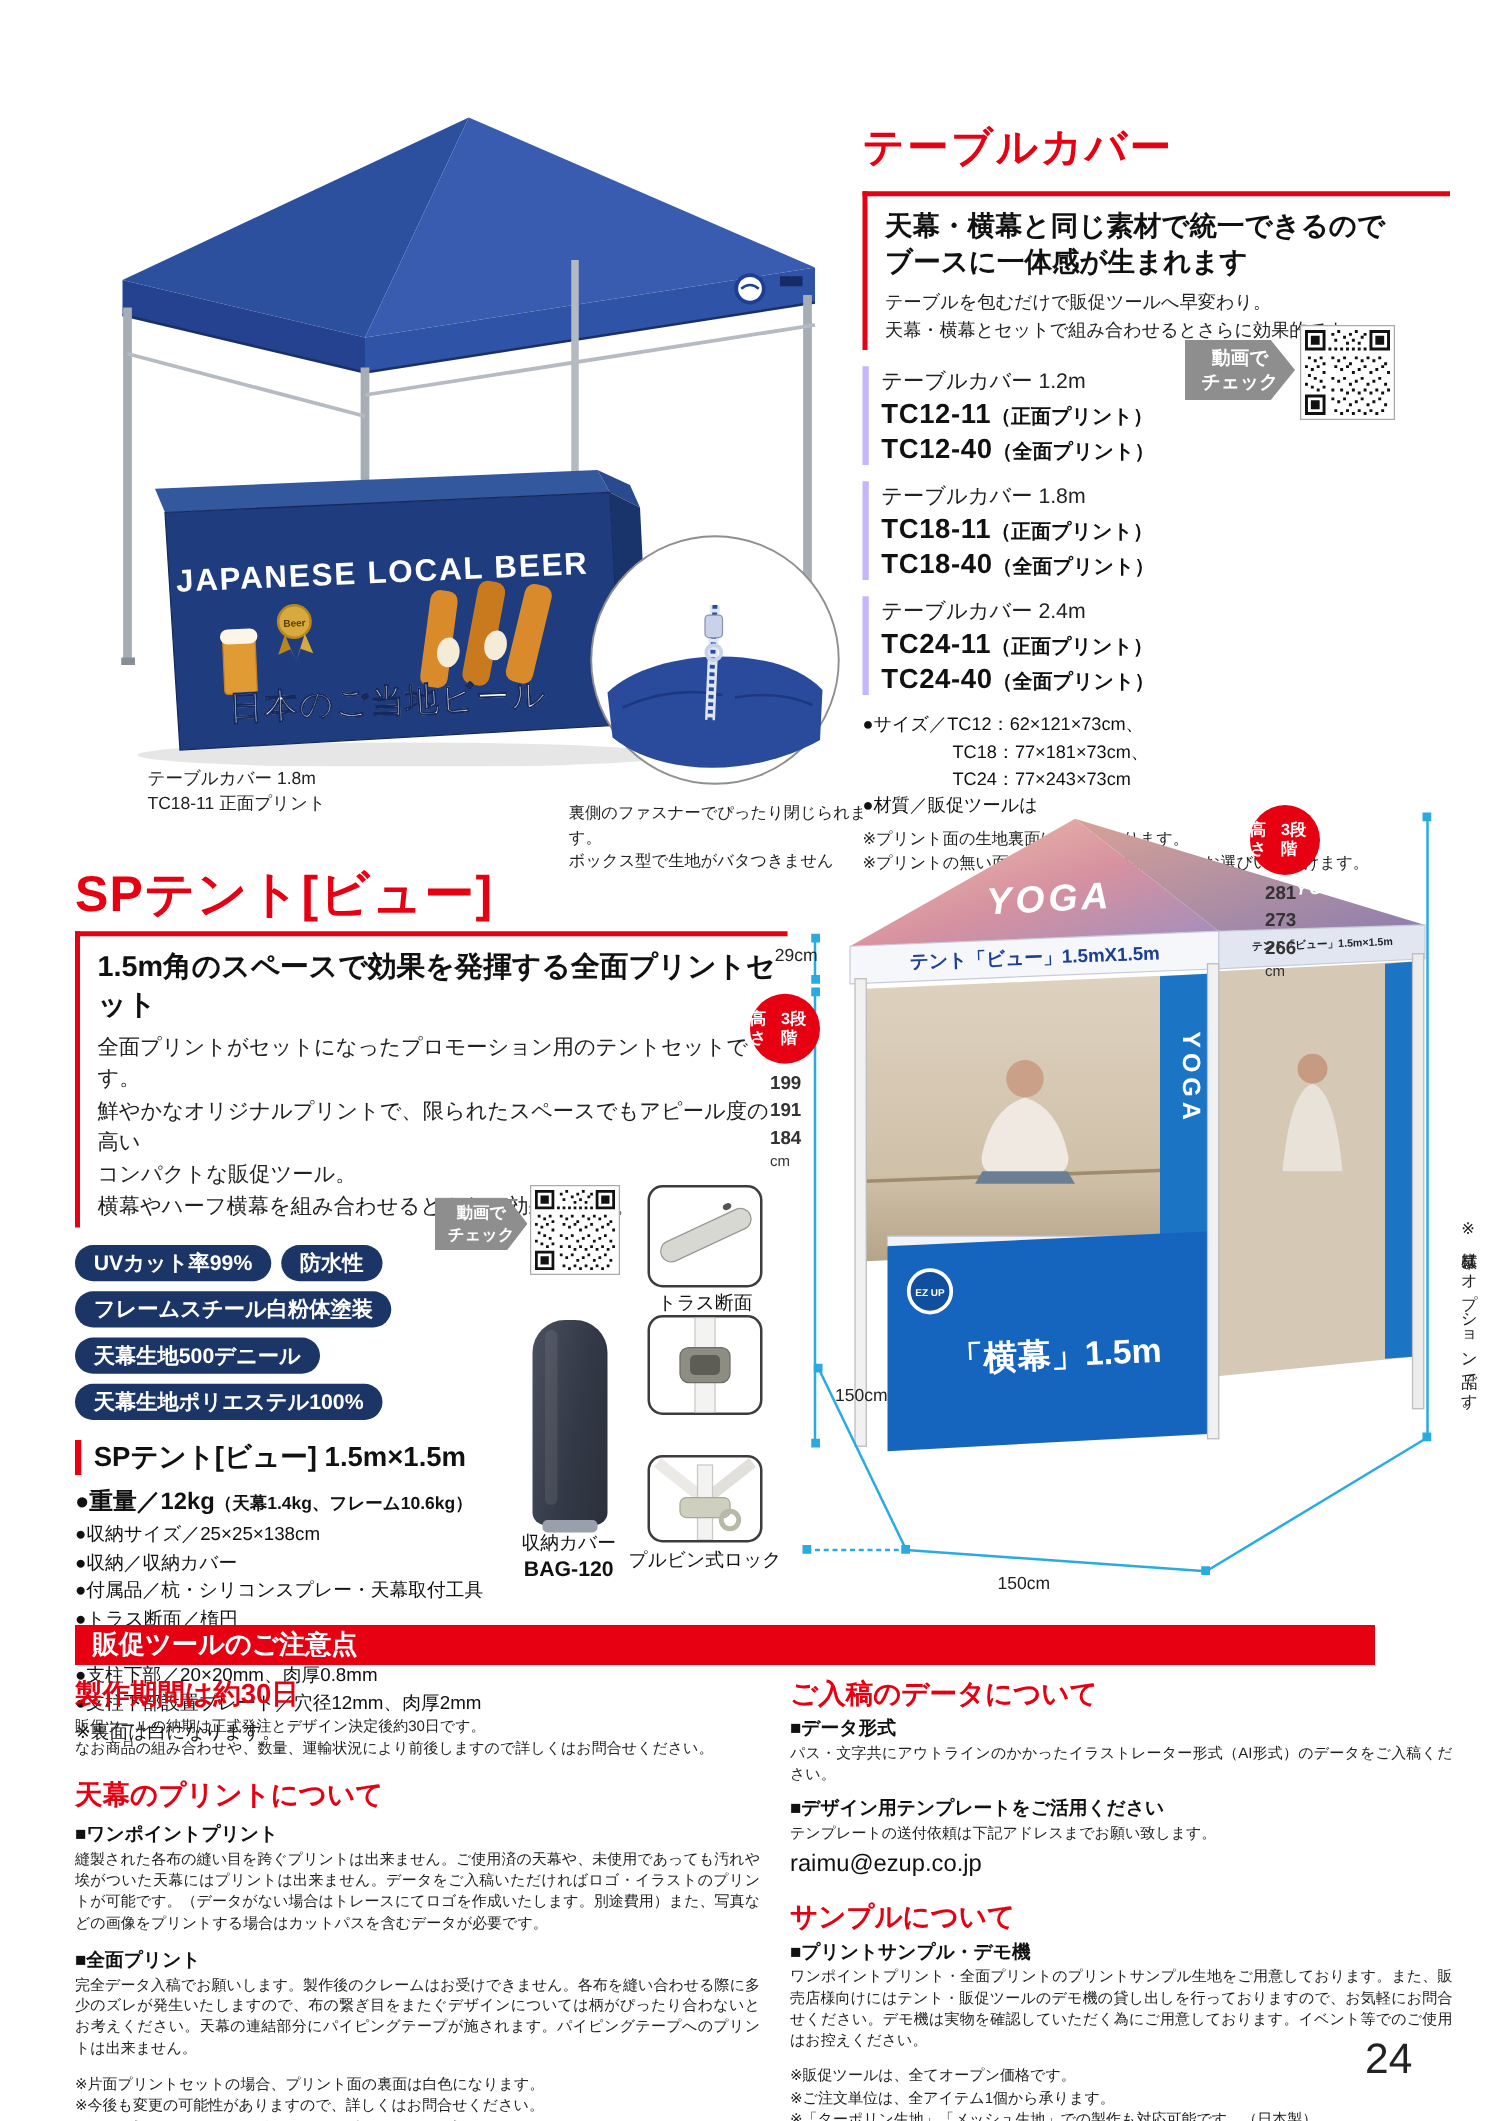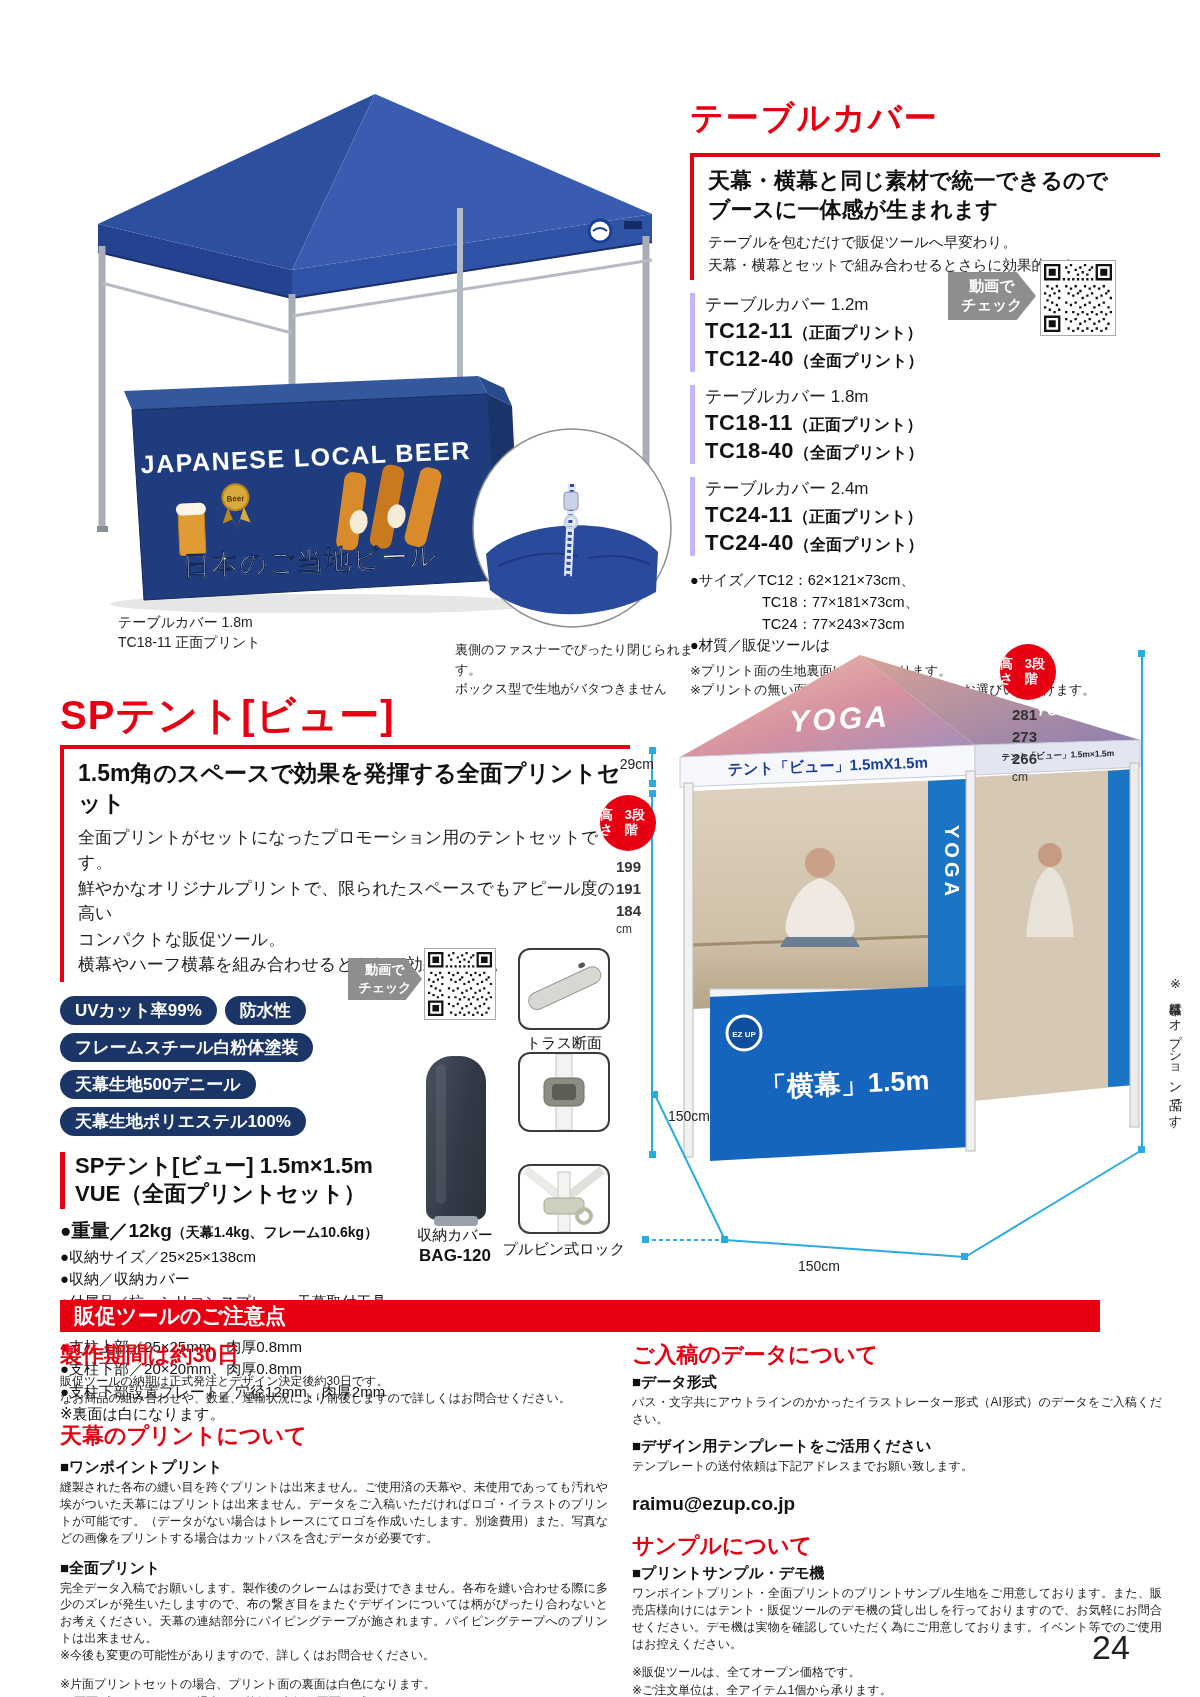--- a/index.html
+++ b/index.html
@@ -50,21 +50,21 @@
   .hvals{font-size:15px;font-weight:bold;color:#333;line-height:1.45}
   .hvals .unit{font-size:12px;font-weight:normal}
   .dimlabel{font-size:14px;color:#222}
   .vnote{writing-mode:vertical-rl;font-size:13px;color:#222;letter-spacing:1px}
   
   .redbar{background:#e60012;color:#fff;font-weight:bold;font-size:21px;line-height:32px;padding-left:14px}
   .bh{font-size:22px;font-weight:bold;color:#e60012;line-height:1.2;margin:12px 0 5px}
   .bsub{font-size:15px;font-weight:bold;color:#111;margin:9px 0 2px}
   .bp{font-size:12px;line-height:1.4;color:#222;text-align:justify}
   .bnote{font-size:12px;line-height:1.45;color:#222}
-  .email{font-size:19px;font-weight:bold;color:#111;margin-top:18px}
+  .email{font-size:19px;font-weight:normal;color:#111;margin-top:6px}
   .pagenum{font-size:34px;color:#222}
   .cap{font-size:14px;color:#222;line-height:1.45}
   .zcap{font-size:13px;color:#222;line-height:1.5}
 </style>
 </head>
 <body>
 
 <svg width="0" height="0" style="position:absolute" aria-hidden="true">
   <defs>
     <symbol id="qr" viewBox="0 0 29 29">
@@ -206,21 +206,20 @@
     <div class="badges">
       <span class="badge">UVカット率99%</span>
       <span class="badge">防水性</span>
       <span class="badge">フレームスチール白粉体塗装</span>
       <span class="badge">天幕生地500デニール</span>
       <span class="badge">天幕生地ポリエステル100%</span>
     </div>
 
     <div class="spprod">
       <div>SPテント[ビュー] 1.5m×1.5m</div>
-      <div>VUE（全面プリントセット）</div>
     </div>
 
     <div class="specs">
       <div><span class="w-main">●重量／12kg</span><span class="w-sub">（天幕1.4kg、フレーム10.6kg）</span></div>
       <div>●収納サイズ／25×25×138cm</div>
       <div>●収納／収納カバー</div>
       <div>●付属品／杭・シリコンスプレー・天幕取付工具</div>
       <div>●トラス断面／楕円</div>
       <div>●支柱上部／25×25mm、肉厚0.8mm</div>
       <div>●支柱下部／20×20mm、肉厚0.8mm</div>
@@ -386,22 +385,22 @@
 
   <div class="abs" style="left:60px;top:1330px;width:548px">
     <div class="bh">製作期間は約30日</div>
     <div class="bp">販促ツールの納期は正式発注とデザイン決定後約30日です。</div>
     <div class="bp">なお商品の組み合わせや、数量、運輸状況により前後しますので詳しくはお問合せください。</div>
     <div class="bh" style="margin-top:16px">天幕のプリントについて</div>
     <div class="bsub">■ワンポイントプリント</div>
     <div class="bp">縫製された各布の縫い目を跨ぐプリントは出来ません。ご使用済の天幕や、未使用であっても汚れや埃がついた天幕にはプリントは出来ません。データをご入稿いただければロゴ・イラストのプリントが可能です。（データがない場合はトレースにてロゴを作成いたします。別途費用）また、写真などの画像をプリントする場合はカットパスを含むデータが必要です。</div>
     <div class="bsub" style="margin-top:12px">■全面プリント</div>
     <div class="bp">完全データ入稿でお願いします。製作後のクレームはお受けできません。各布を縫い合わせる際に多少のズレが発生いたしますので、布の繋ぎ目をまたぐデザインについては柄がぴったり合わないとお考えください。天幕の連結部分にパイピングテープが施されます。パイピングテープへのプリントは出来ません。</div>
+    <div class="bnote" style="margin-top:12px">※片面プリントセットの場合、プリント面の裏面は白色になります。</div>
     <div class="bnote">※今後も変更の可能性がありますので、詳しくはお問合せください。</div>
-    <div class="bnote" style="margin-top:12px">※片面プリントセットの場合、プリント面の裏面は白色になります。</div>
     <div class="bnote" style="padding-left:14px">両面プリントセットの場合は、外側・内側の両面にプリントされます。</div>
   </div>
 
   <div class="abs" style="left:632px;top:1330px;width:530px">
     <div class="bh">ご入稿のデータについて</div>
     <div class="bsub" style="margin-top:0">■データ形式</div>
     <div class="bp">パス・文字共にアウトラインのかかったイラストレーター形式（AI形式）のデータをご入稿ください。</div>
     <div class="bsub">■デザイン用テンプレートをご活用ください</div>
     <div class="bp">テンプレートの送付依頼は下記アドレスまでお願い致します。</div>
     <div class="email">raimu@ezup.co.jp</div>

